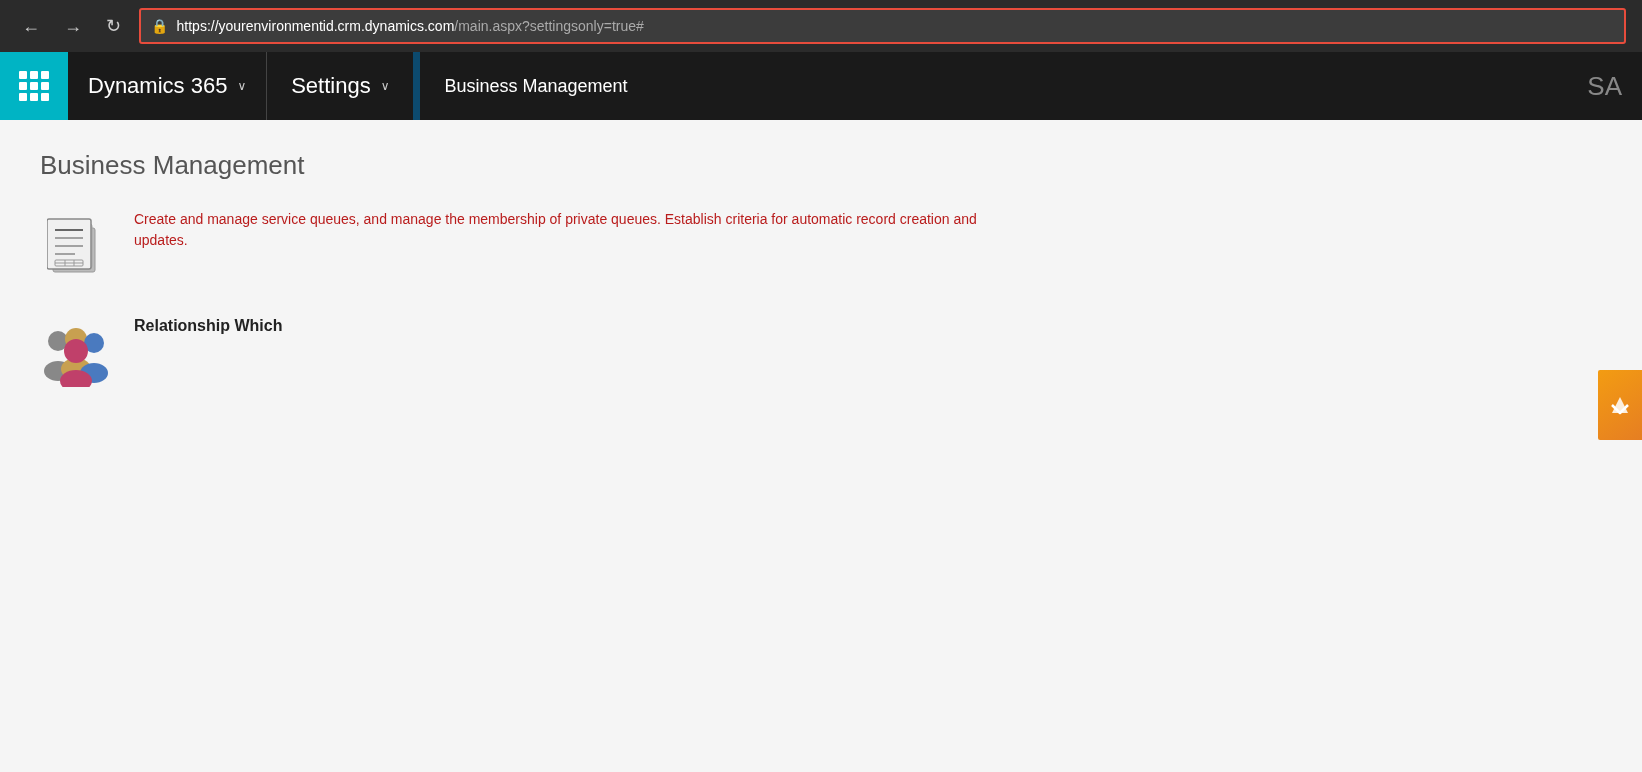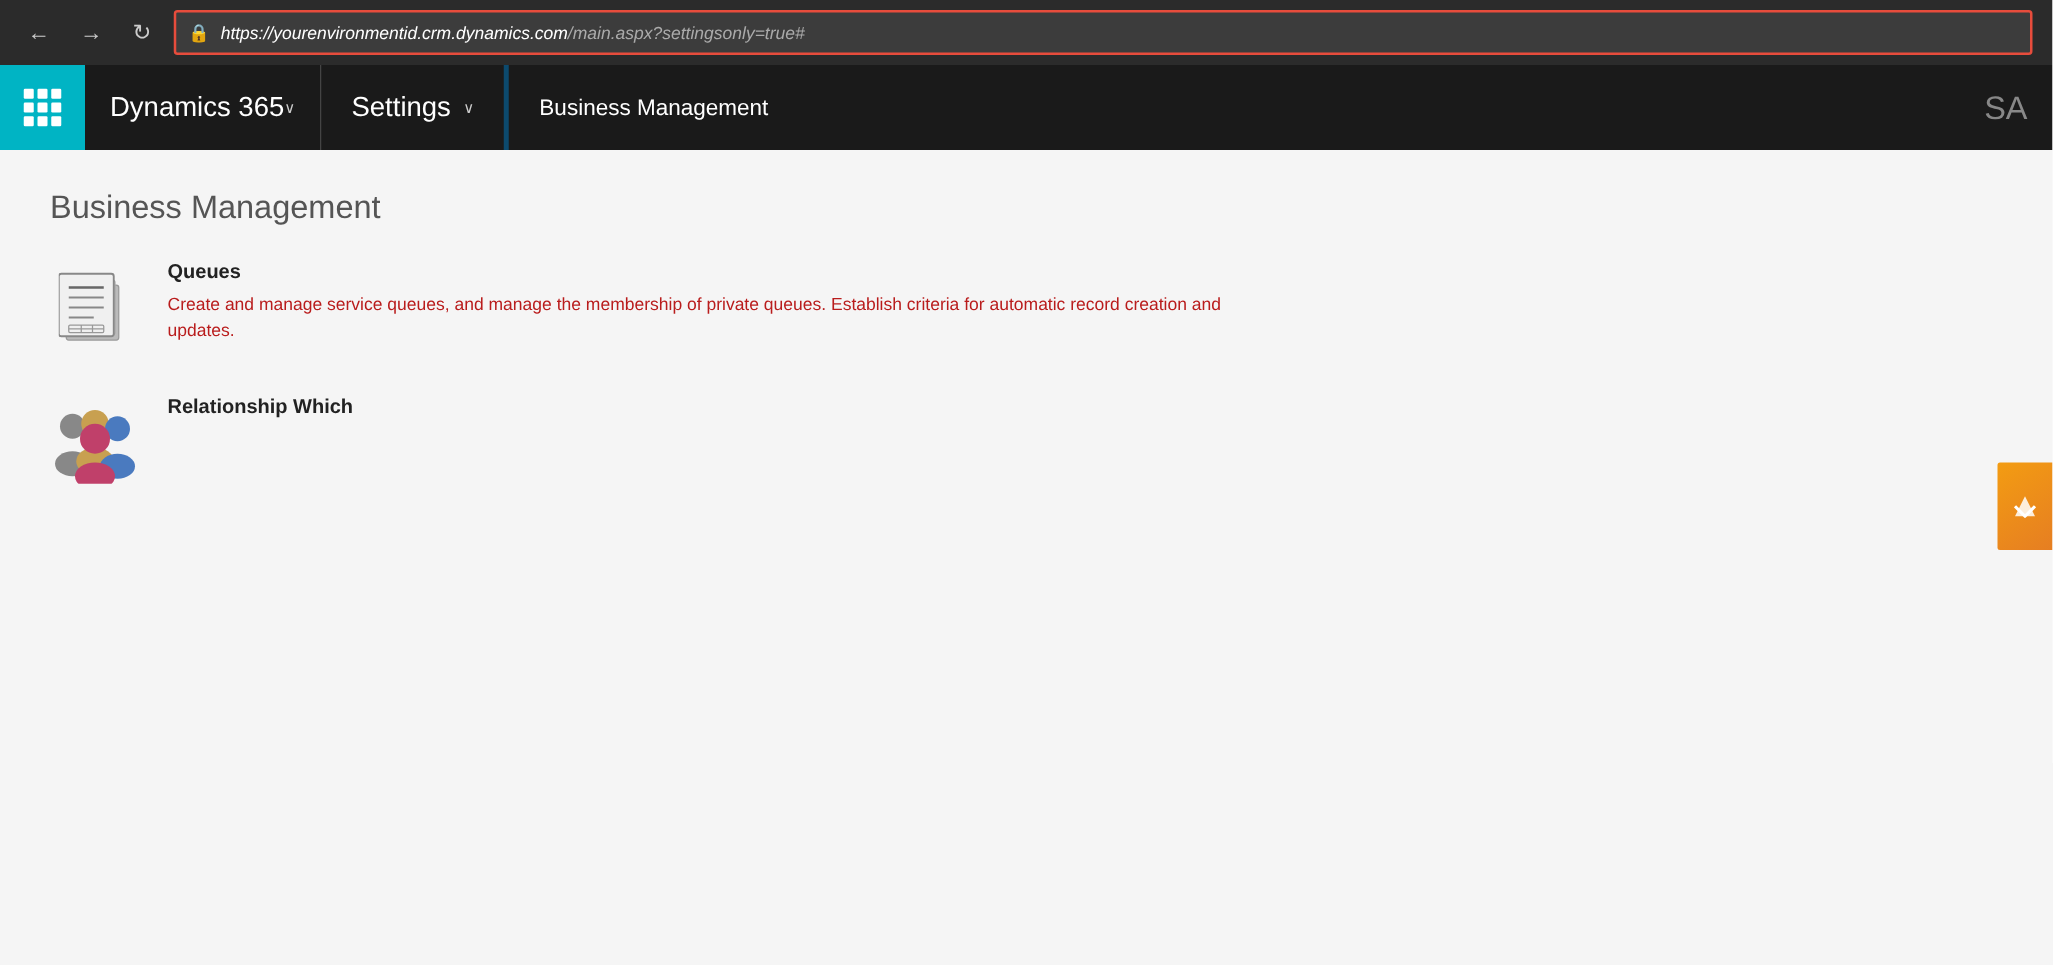--- a/index.html
+++ b/index.html
@@ -28,21 +28,21 @@
       display: flex;
       align-items: center;
       background: #3c3c3c;
       border: 2px solid #e74c3c;
       border-radius: 3px;
       padding: 5px 10px;
       gap: 8px;
       height: 36px;
     }
     .lock-icon { color: #aaa; font-size: 14px; }
-    .address-bar-text { color: #fff; font-size: 14px; flex: 1; font-style: italic; }
+    .address-bar-text { color: #fff; font-size: 14px; flex: 1; }
     .address-bar-text .highlighted { color: #fff; font-weight: normal; }
     .address-bar-text .dimmed { color: #aaa; }
 
     
     .app-header {
       background: #1a1a1a;
       height: 68px;
       display: flex;
       align-items: center;
       color: #fff;
@@ -68,37 +68,38 @@
       background: #fff;
       border-radius: 1px;
     }
     .header-app-name {
       padding: 0 20px;
       font-size: 22px;
       font-weight: 300;
       color: #fff;
       display: flex;
       align-items: center;
+      gap: 10px;
       border-right: 1px solid #444;
       height: 100%;
       cursor: pointer;
     }
     .chevron-down {
       font-size: 12px;
       color: #ccc;
     }
     .header-settings {
       padding: 0 24px;
       font-size: 22px;
       font-weight: 400;
       color: #fff;
       display: flex;
       align-items: center;
       gap: 10px;
-      border-right: 4px solid #0c4a6e;
+      border-right: 7px solid #0c4a6e;
       height: 100%;
       cursor: pointer;
     }
     .header-section {
       padding: 0 24px;
       font-size: 18px;
       font-weight: 400;
       color: #fff;
       display: flex;
       align-items: center;
@@ -232,21 +233,20 @@
           <line x1="8" y1="32" x2="36" y2="32" stroke="#888" stroke-width="1.5"></line>
           <line x1="8" y1="40" x2="28" y2="40" stroke="#888" stroke-width="1.5"></line>
 
           <rect x="8" y="46" width="28" height="6" rx="1" fill="none" stroke="#999" stroke-width="1"></rect>
           <line x1="8" y1="49" x2="36" y2="49" stroke="#999" stroke-width="1"></line>
           <line x1="18" y1="46" x2="18" y2="52" stroke="#999" stroke-width="1"></line>
           <line x1="27" y1="46" x2="27" y2="52" stroke="#999" stroke-width="1"></line>
         </svg>
       </div>
       <div class="feature-text">
-        <div class="feature-name">Queues</div>
         <div class="feature-desc">Create and manage service queues, and manage the membership of private queues. Establish criteria for automatic record creation and updates.</div>
       </div>
     </div>
 
     <div class="feature-item">
       <div class="feature-icon-area">
 
         <svg width="72" height="68" viewBox="0 0 72 68" fill="none" xmlns="http://www.w3.org/2000/svg">
 
           <circle cx="18" cy="22" r="10" fill="#888"></circle>

